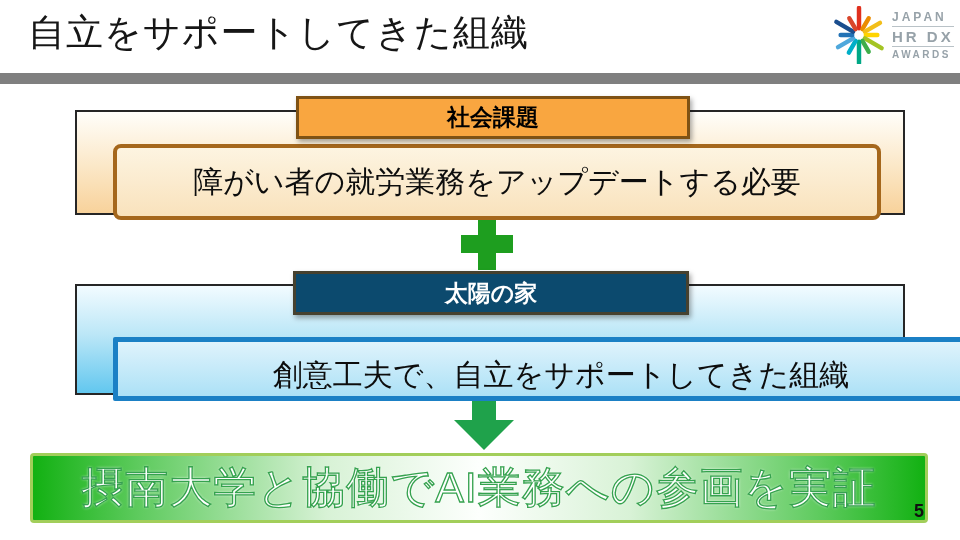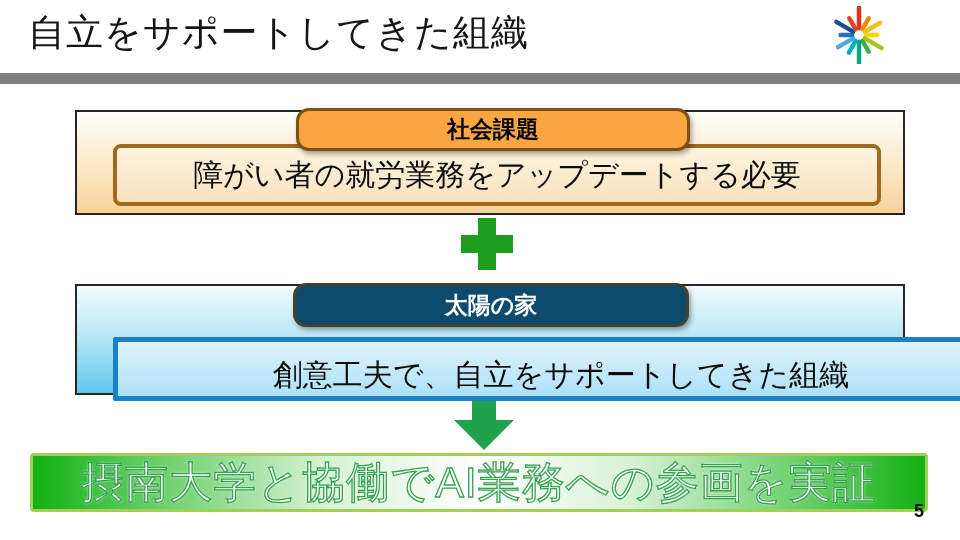--- a/index.html
+++ b/index.html
@@ -24,48 +24,47 @@
   .logo-l2{font-size:15px;letter-spacing:3px;padding:1px 0;border-bottom:1px solid #B9C2C7;}
   .logo-l3{font-size:10px;letter-spacing:2.5px;padding-top:2px;}
   
   .outer-box{position:absolute;left:75px;width:830px;border:2px solid #262626;box-sizing:border-box;}
   .outer-orange{top:110px;height:105px;
     background:linear-gradient(180deg,#FFFEFA 0%,#FBE7C6 55%,#F8D29B 100%);}
   .outer-blue{top:284px;height:111px;
     background:linear-gradient(180deg,#F2FBFF 0%,#BCE7F7 45%,#62C7EF 100%);}
   
   .tab-label{
-    position:absolute;box-sizing:border-box;border-radius:13px;
+    position:absolute;box-sizing:border-box;border-radius:0;
     display:flex;align-items:center;justify-content:center;
     font-size:23px;font-weight:700;z-index:3;
     box-shadow:2px 3px 5px rgba(0,0,0,0.35);
-    margin-top:12px;
   }
   .tab-orange{left:296px;top:96px;width:394px;height:43px;
     background:#F9A640;border:3px solid #7F5214;color:#000;}
   .tab-blue{left:293px;top:271px;width:396px;height:44px;
     background:#0c4a6e;border:3px solid #46412F;color:#fff;}
   
   .inner-box{
     position:absolute;box-sizing:border-box;z-index:2;
     display:flex;align-items:center;justify-content:center;
     font-size:30px;color:#0d0d0d;white-space:nowrap;
   }
-  .inner-orange{left:113px;top:144px;width:768px;height:62px;
+  .inner-orange{left:113px;top:144px;width:768px;height:76px;
     border:4px solid #A5671C;border-radius:8px;
     background:linear-gradient(180deg,#FDF4E1 0%,#F9E2BC 100%);}
   .inner-blue{left:113px;top:337px;width:896px;height:64px;
     border:5px solid #1B80C5;border-radius:2px;
     background:linear-gradient(180deg,#DFF3FC 0%,#ACE1F6 100%);align-items:flex-end;}
   
   .plus-wrap{position:absolute;left:459px;top:216px;width:56px;height:56px;z-index:1;}
   .arrow-wrap{position:absolute;left:454px;top:398px;width:60px;height:52px;z-index:1;}
   
   .result-box{
-    position:absolute;left:30px;top:453px;width:898px;height:59px;
+    position:absolute;left:30px;top:453px;width:898px;height:70px;
     box-sizing:border-box;border:3px solid #A2CE5A;border-radius:4px;
     background:linear-gradient(90deg,#12B112 0%,#5FCB5F 12%,#D8F2D6 33%,#FDFFFD 50%,#D8F2D6 67%,#5FCB5F 88%,#12B112 100%);
     display:flex;align-items:center;justify-content:center;
   }
   .result-text{
     font-size:43px;font-weight:300;letter-spacing:1px;white-space:nowrap;
     color:#FEFFFE;-webkit-text-stroke:1.3px #35A24E;
     text-shadow:0 0 3px rgba(255,255,255,0.9);
   }
   .page-number{
@@ -91,20 +90,25 @@
           <line x1="6.1" y1="3.5" x2="23.4" y2="13.5" stroke="#A4C424"></line>
           <line x1="3.5" y1="6.1" x2="10.0" y2="17.3" stroke="#3FAE49"></line>
           <line x1="0.0" y1="7.0" x2="0.0" y2="29.0" stroke="#00A886"></line>
           <line x1="-3.5" y1="6.1" x2="-10.5" y2="18.2" stroke="#00AFC8"></line>
           <line x1="-6.1" y1="3.5" x2="-21.7" y2="12.5" stroke="#4FA8DC"></line>
           <line x1="-7.0" y1="0.0" x2="-19.0" y2="0.0" stroke="#2272B5"></line>
           <line x1="-6.1" y1="-3.5" x2="-23.4" y2="-13.5" stroke="#1B4E8E"></line>
           <line x1="-3.5" y1="-6.1" x2="-10.0" y2="-17.3" stroke="#D9452B"></line>
         </g>
     </svg>
+    <div class="logo-text">
+      <span class="logo-l1">JAPAN</span>
+      <span class="logo-l2">HR DX</span>
+      <span class="logo-l3">AWARDS</span>
+    </div>
   </div>
 
   <div class="outer-box outer-orange"></div>
   <div class="tab-label tab-orange">
     <span>社会課題</span>
   </div>
   <div class="inner-box inner-orange">
     <span>障がい者の就労業務をアップデートする必要</span>
   </div>
 

